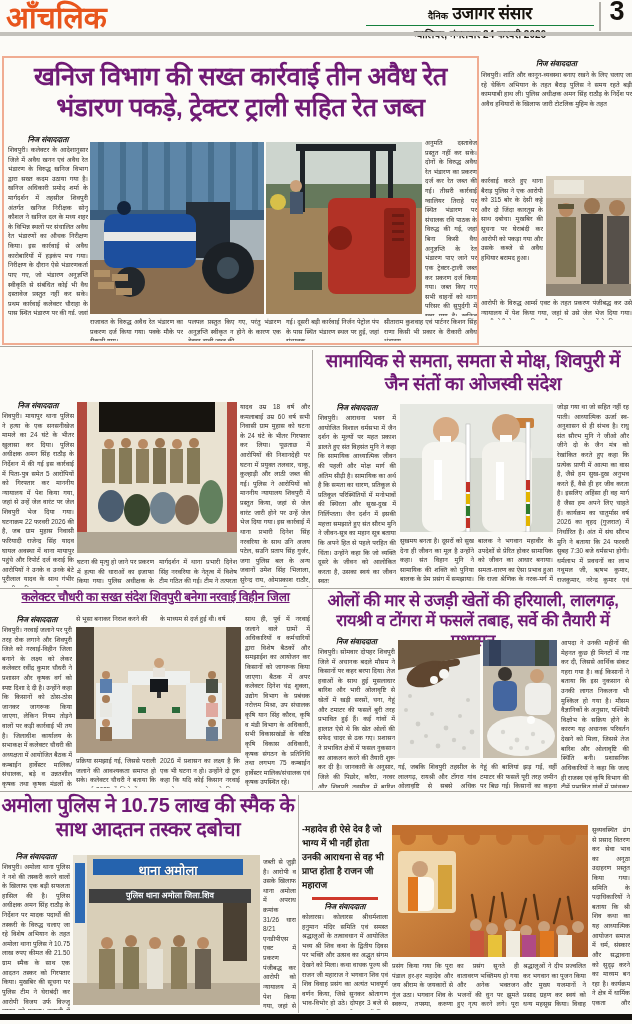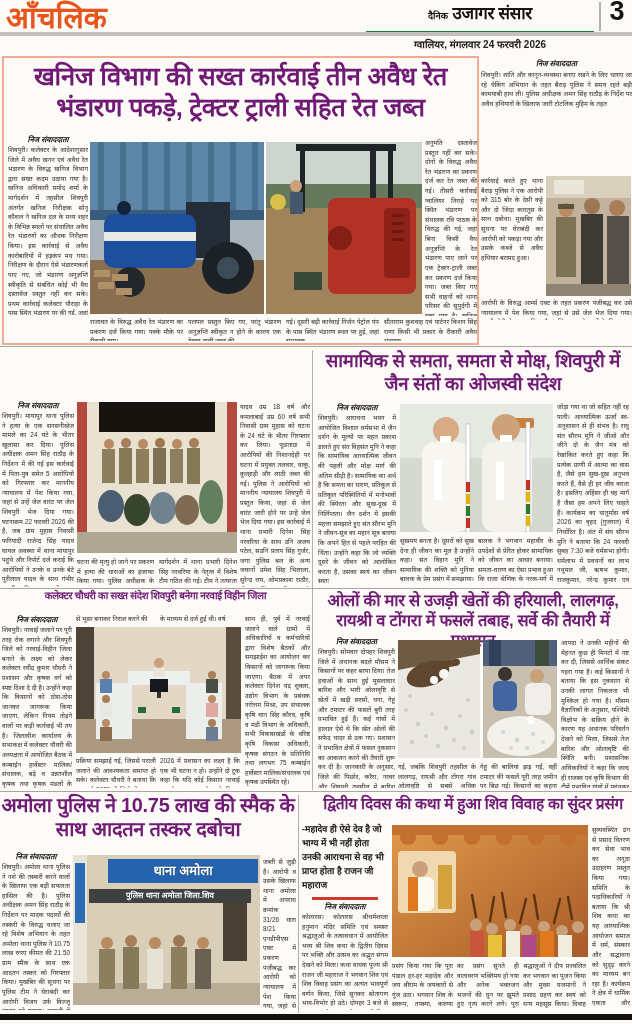--- a/index.html
+++ b/index.html
@@ -18,21 +18,21 @@
            text-shadow:0 0 1px #123;white-space:nowrap;overflow:hidden;}
 </style>
 </head>
 <body>
 
 <div class="page">
 
   <header>
     <div class="abs" style="left:6px;top:-4px;font-size:30px;font-weight:bold;color:#e8551c;">आँचलिक</div>
     <div class="abs" style="left:366px;top:1px;width:228px;text-align:center;">
-      <div style="border-bottom:5px solid #15803d;padding-bottom:7px;text-align:center;">
+      <div style="border-bottom:1px solid #15803d;padding-bottom:1px;text-align:center;">
         <span style="font-size:9.5px;font-weight:bold;color:#17130e;">दैनिक</span>
         <span style="font-size:17px;font-weight:bold;color:#17130e;letter-spacing:-0.3px;">उजागर संसार</span>
       </div>
       <div style="font-size:10px;font-weight:bold;color:#201c17;padding-top:1px;">ग्वालियर, मंगलवार 24 फरवरी 2026</div>
     </div>
     <div class="abs vline" style="left:599px;top:2px;width:1.5px;height:29px;"></div>
     <div class="abs" style="left:603px;top:-4px;width:28px;text-align:center;font-size:27px;font-weight:bold;color:#17130e;">3</div>
     <div class="abs" style="left:0;top:32px;width:632px;height:3.5px;background:#c3c1bb;"></div>
   </header>
 
@@ -210,21 +210,21 @@
       </svg>
     </div>
     <div class="abs tx" style="left:86px;top:186px;width:74px;height:48px;">सुखमय बनता है। दूसरों को सुख देना ही जीवन का मूल है उन्होंने कहा। संत विहान मुनि ने सामायिक की शक्ति को पुनिया बालक के प्रेम प्रसंग में समझाया। उन्होंने बताया कि कसाई के पुत्र होते हुए भी पुनिया</div>
     <div class="abs tx" style="left:164px;top:186px;width:75px;height:48px;">बालक ने भगवान महावीर के उपदेशों से प्रेरित होकर सामायिक को जीवन का आधार बनाया। समता-धारण का ऐसा प्रभाव हुआ कि राजा श्रेणिक के नरक-मर्ग में उद्धार का प्रश्न भी पुनिया बालक की एक सामायिक से</div>
     <div class="abs tx" style="left:243px;top:52px;width:72px;height:182px;">जोड़ा गया था जो सहित नहीं रह पाती। आध्यात्मिक ऊर्जा स्व-अनुशासन से ही संभव है। राधु संत सौरभ मुनि ने जीओ और जीने दो के जैन मंत्र को रेखांकित करते हुए कहा कि प्रत्येक प्राणी में आत्मा का वास है, जैसे हम सुख-दुख अनुभव करते हैं, वैसे ही हर जीव करता है। इसलिए अहिंसा ही वह मार्ग है जैसा हम अपने लिए चाहते हैं। कार्यक्रम का चातुर्मास वर्ष 2026 का वृहद (गुजरात) में निर्धारित है। अंत में संघ सौरभ मुनि ने बताया कि 24 फरवरी सुबह 7:30 बजे धर्मसभा होगी। धर्मलाभ में प्रवचनों का लाभ नथुमल जी, ऋषभ कुमार, राजकुमार, नरेन्द्र कुमार एवं विजेन्द्र कुमार कोमल परिवार ने प्रदान किया।</div>
   </section>
 
   <div class="abs hline" style="left:0;top:588px;width:632px;height:1px;"></div>
 
   <section class="abs" style="left:0;top:590px;width:311px;height:201px;">
-    <h2 class="hl" style="font-size:10px;">कलेक्टर चौधरी का सख्त संदेश शिवपुरी बनेगा नरवाई विहीन जिला</h2>
+    <h2 class="hl" style="font-size:12px;text-decoration:underline;">कलेक्टर चौधरी का सख्त संदेश शिवपुरी बनेगा नरवाई विहीन जिला</h2>
     <div class="abs bl" style="left:2px;top:24px;width:70px;">निज संवाददाता</div>
     <div class="abs tx" style="left:2px;top:35px;width:70px;height:163px;">शिवपुरी। नरवाई जलाने पर पूरी तरह रोक लगाने और शिवपुरी जिले को नरवाई-विहीन जिला बनाने के लक्ष्य को लेकर कलेक्टर रवींद्र कुमार चौधरी ने प्रशासन और कृषक वर्ग को स्पष्ट दिशा दे दी है। उन्होंने कहा कि किसानों को ठोस-ठोस जानकर जागरूक किया जाएगा, लेकिन नियम तोड़ने वालों पर कड़ी कार्रवाई भी तय है। जिलाधीश कार्यालय के सभाकक्ष में कलेक्टर चौधरी की अध्यक्षता में आयोजित बैठक में कम्बाईन हार्वेस्टर मालिक/संचालक, बड़े व उन्नतशील कृषक तथा कृषक मंडलों के प्रतिनिधि शामिल हुए। बैठक में गेहूं फसल की कटाई के बाद बचे अवशेष को स्ट्रॉरीपर मशीन</div>
     <div class="abs tx" style="left:76px;top:24px;width:80px;height:11px;">से भूसा बनाकर निराश करने की</div>
     <div class="abs tx" style="left:160px;top:24px;width:80px;height:11px;">के माध्यम से दर्ज हुई थी। वर्ष</div>
 
     <div class="abs photo" style="left:76px;top:37px;width:165px;height:126px;">
       <svg width="165" height="126" viewBox="0 0 165 126">
         <rect width="165" height="126" fill="#e2d8c5"></rect>
         <rect x="0" y="0" width="18" height="126" fill="#4d4337"></rect>
           <rect x="150" y="0" width="15" height="126" fill="#5a4d3d"></rect>
@@ -338,28 +338,27 @@
           <circle cx="58" cy="86" r="6" fill="#a87e58"></circle>
             <rect x="50" y="92" width="16" height="42" fill="#857a57"></rect>
           <circle cx="82" cy="88" r="6" fill="#b98a63"></circle>
             <rect x="74" y="94" width="16" height="40" fill="#e6e2d6"></rect>
           <circle cx="106" cy="86" r="6" fill="#9c7753"></circle>
             <rect x="98" y="92" width="16" height="42" fill="#8d7f5d"></rect>
           <circle cx="130" cy="88" r="6" fill="#b98a63"></circle>
             <rect x="122" y="94" width="16" height="40" fill="#6b6152"></rect>
         </g>
       </svg>
-      <div class="abs signtxt" style="left:35px;top:4px;width:150px;height:24px;background:#2563ae;font-size:13px;line-height:24px;">थाना अमोला</div>
+      <div class="abs signtxt" style="left:20px;top:4px;width:150px;height:16px;background:#2563ae;font-size:13px;line-height:24px;">थाना अमोला</div>
       <div class="abs signtxt" style="left:16px;top:34px;width:162px;height:14px;background:#404040;font-size:8px;line-height:14px;">पुलिस थाना अमोला जिला.शिव</div>
     </div>
     <div class="abs tx" style="left:263px;top:64px;width:33px;height:153px;">जब्ती से जुड़ी है। आरोपी व उसके खिलाफ थाना अमोला में अपराध क्रमांक 31/26 धारा 8/21 एनडीपीएस एक्ट में प्रकरण पंजीबद्ध कर आरोपी को न्यायालय में पेश किया गया, जहां से उसे जेल भेज दिया गया। पूछताछ में आरोपी ने स्मैक ग्वालियर से लाकर क्षेत्र में खपाना स्वीकार किया। थाना प्रभारी ने बताया कि तस्करों पर निरंतर निगरानी रखी जा रही है।</div>
   </section>
 
   <section class="abs" style="left:300px;top:795px;width:332px;height:218px;">
-    <h2 class="hl" style="font-size:15.5px;padding-left:14px;">द्वितीय दिवस की कथा में हुआ शिव विवाह का सुंदर प्रसंग</h2>
     <div class="abs quote" style="left:2px;top:28px;width:86px;">-महादेव ही ऐसे देव है जो भाग्य में भी नहीं होता उनकी आराधना से वह भी प्राप्त होता है राजन जी महाराज</div>
     <div class="abs redrule" style="left:12px;top:102px;width:66px;height:2.5px;"></div>
     <div class="abs bl" style="left:2px;top:106px;width:86px;">निज संवाददाता</div>
     <div class="abs tx" style="left:2px;top:117px;width:86px;height:98px;">कोलारस। कोलारस श्रीधर्मशाला हनुमान मंदिर समिति एवं समस्त श्रद्धालुओं के तत्वावधान में आयोजित भव्य श्री शिव कथा के द्वितीय दिवस पर भक्ति और उत्सव का अद्भुत संगम देखने को मिला। कथा वाचक पूज्य श्री राजन जी महाराज ने भगवान शिव एवं शिव विवाह प्रसंग का अत्यंत भावपूर्ण वर्णन किया, जिसे सुनकर श्रोतागण भाव-विभोर हो उठे। दोपहर 3 बजे से शाम 6 बजे तक चली कथा में शिव-पार्वती विवाह का दिव्य</div>
 
     <div class="abs photo" style="left:92px;top:30px;width:196px;height:132px;">
       <svg width="196" height="132" viewBox="0 0 196 132">
         <defs>
           <linearGradient id="kg" x1="0" y1="0" x2="1" y2="1">
             <stop offset="0" stop-color="#e09a4a"></stop>

